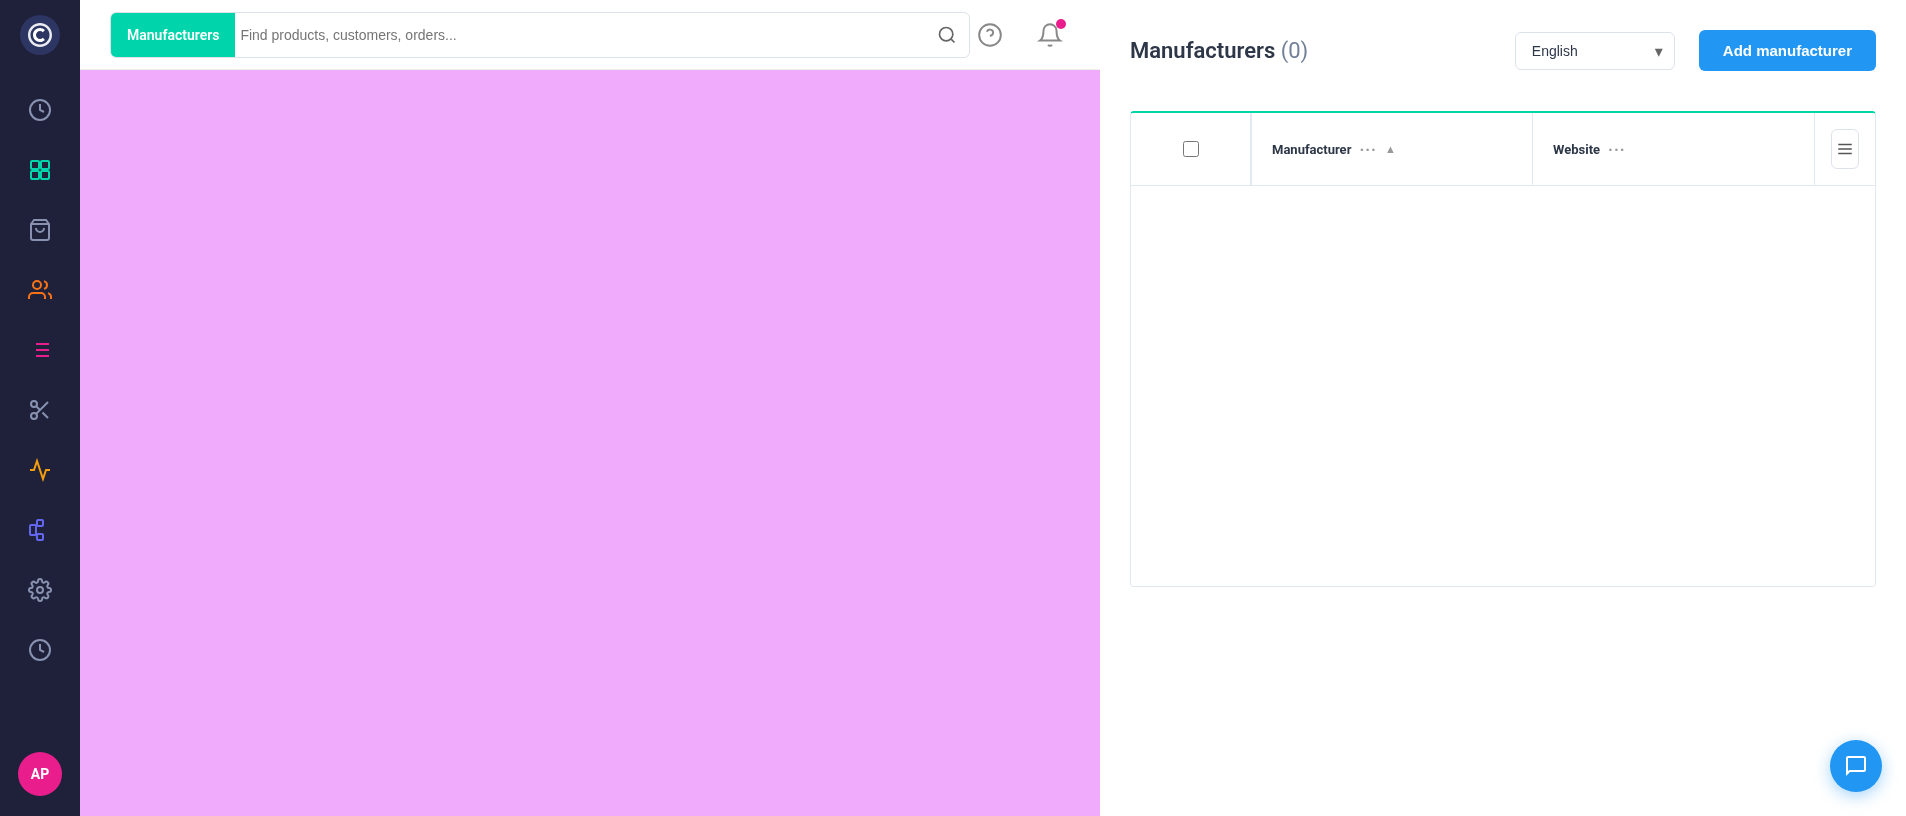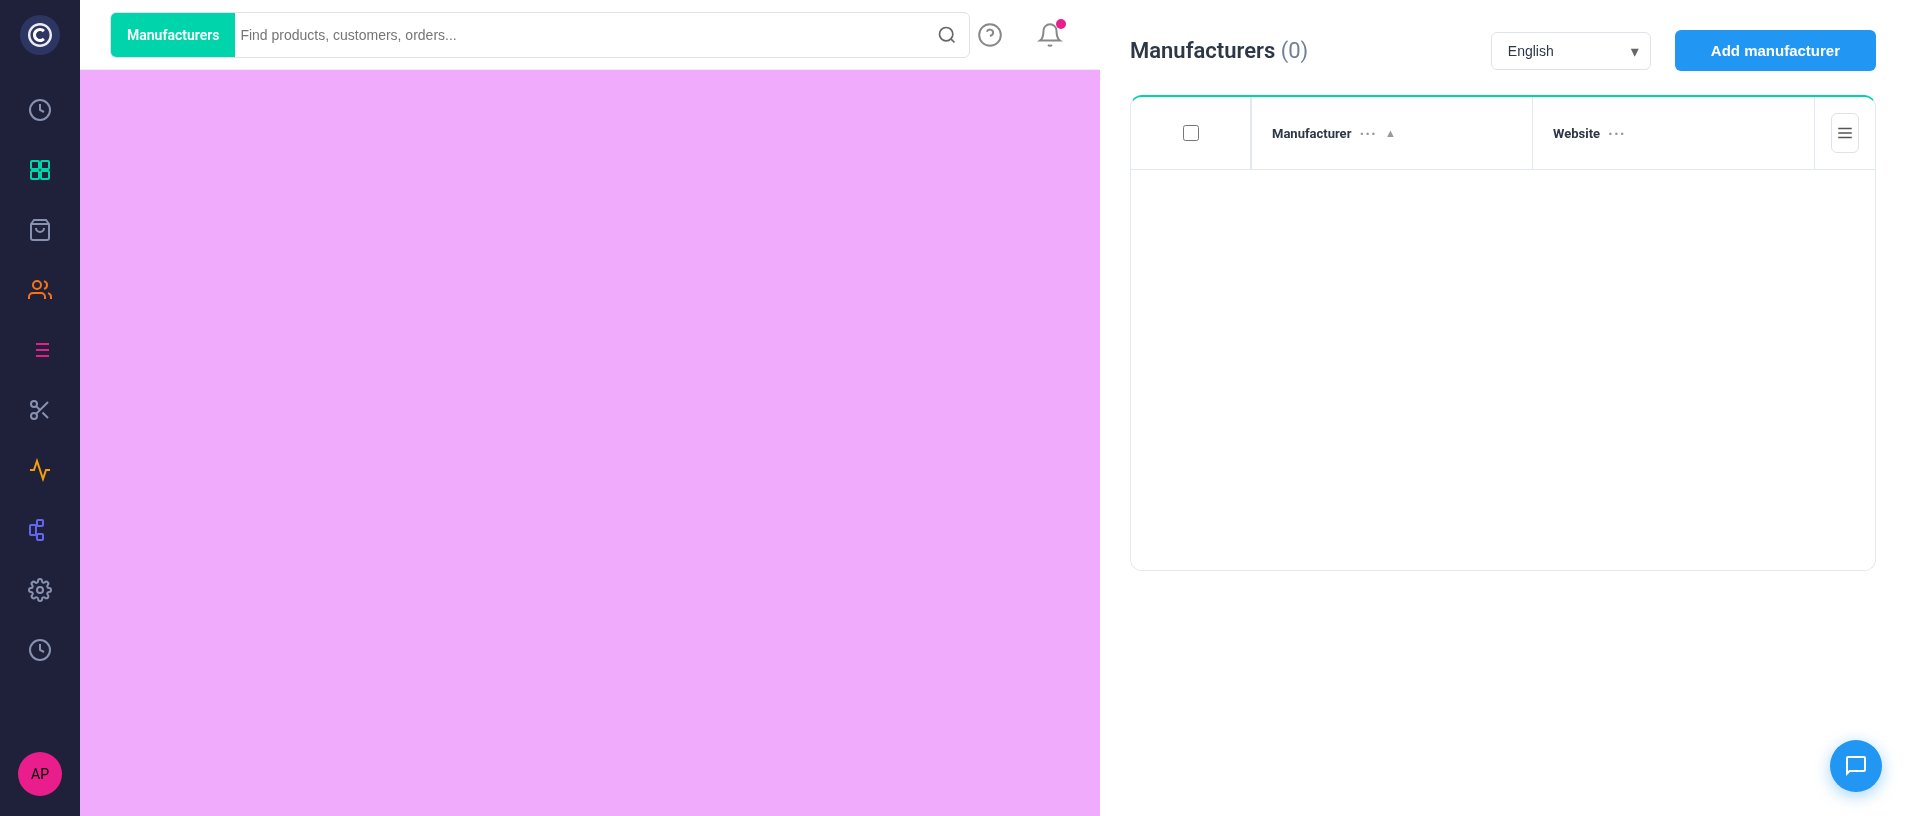--- a/index.html
+++ b/index.html
@@ -49,25 +49,25 @@
       display: flex;
       flex-direction: column;
       align-items: center;
       gap: 8px;
     }
     .avatar {
       width: 44px;
       height: 44px;
       border-radius: 50%;
       background: #e91e8c;
-      color: #000000;
-      display: flex;
-      align-items: center;
-      justify-content: center;
-      font-weight: 400;
+      color: #ffffff;
+      display: flex;
+      align-items: center;
+      justify-content: center;
+      font-weight: 700;
       font-size: 14px;
       cursor: pointer;
     }
 
     
     .main {
       flex: 1;
       display: flex;
       flex-direction: row;
       background: #f0abfc;
@@ -151,21 +151,21 @@
     .page-content {
       flex: 1;
       padding: 30px 30px 0 30px;
       background: #fff;
       overflow: hidden;
     }
     .page-header {
       display: flex;
       align-items: center;
       justify-content: space-between;
-      margin-bottom: 24px;
+      margin-bottom: 40px;
     }
     .page-title {
       font-size: 22px;
       font-weight: 600;
       color: #2d3748;
     }
     .page-title .count {
       color: #718096;
       font-weight: 400;
     }
@@ -197,31 +197,31 @@
       cursor: pointer;
       appearance: none;
       outline: none;
       min-width: 160px;
     }
     .add-btn {
       background: #2196f3;
       color: #fff;
       border: none;
       border-radius: 6px;
-      padding: 12px 36px;
+      padding: 12px 24px;
       font-size: 15px;
       font-weight: 600;
       cursor: pointer;
       white-space: nowrap;
     }
 
     
     .table-container {
       border: 1px solid #e2e8f0;
-      border-radius: 12px;
+      border-radius: 4px;
       overflow: hidden;
       border-top: 2px solid #00d4aa;
     }
     .table-header {
       display: grid;
       grid-template-columns: 120px 1fr 1fr 60px;
       background: #fff;
       border-bottom: 1px solid #e2e8f0;
     }
     .th {

